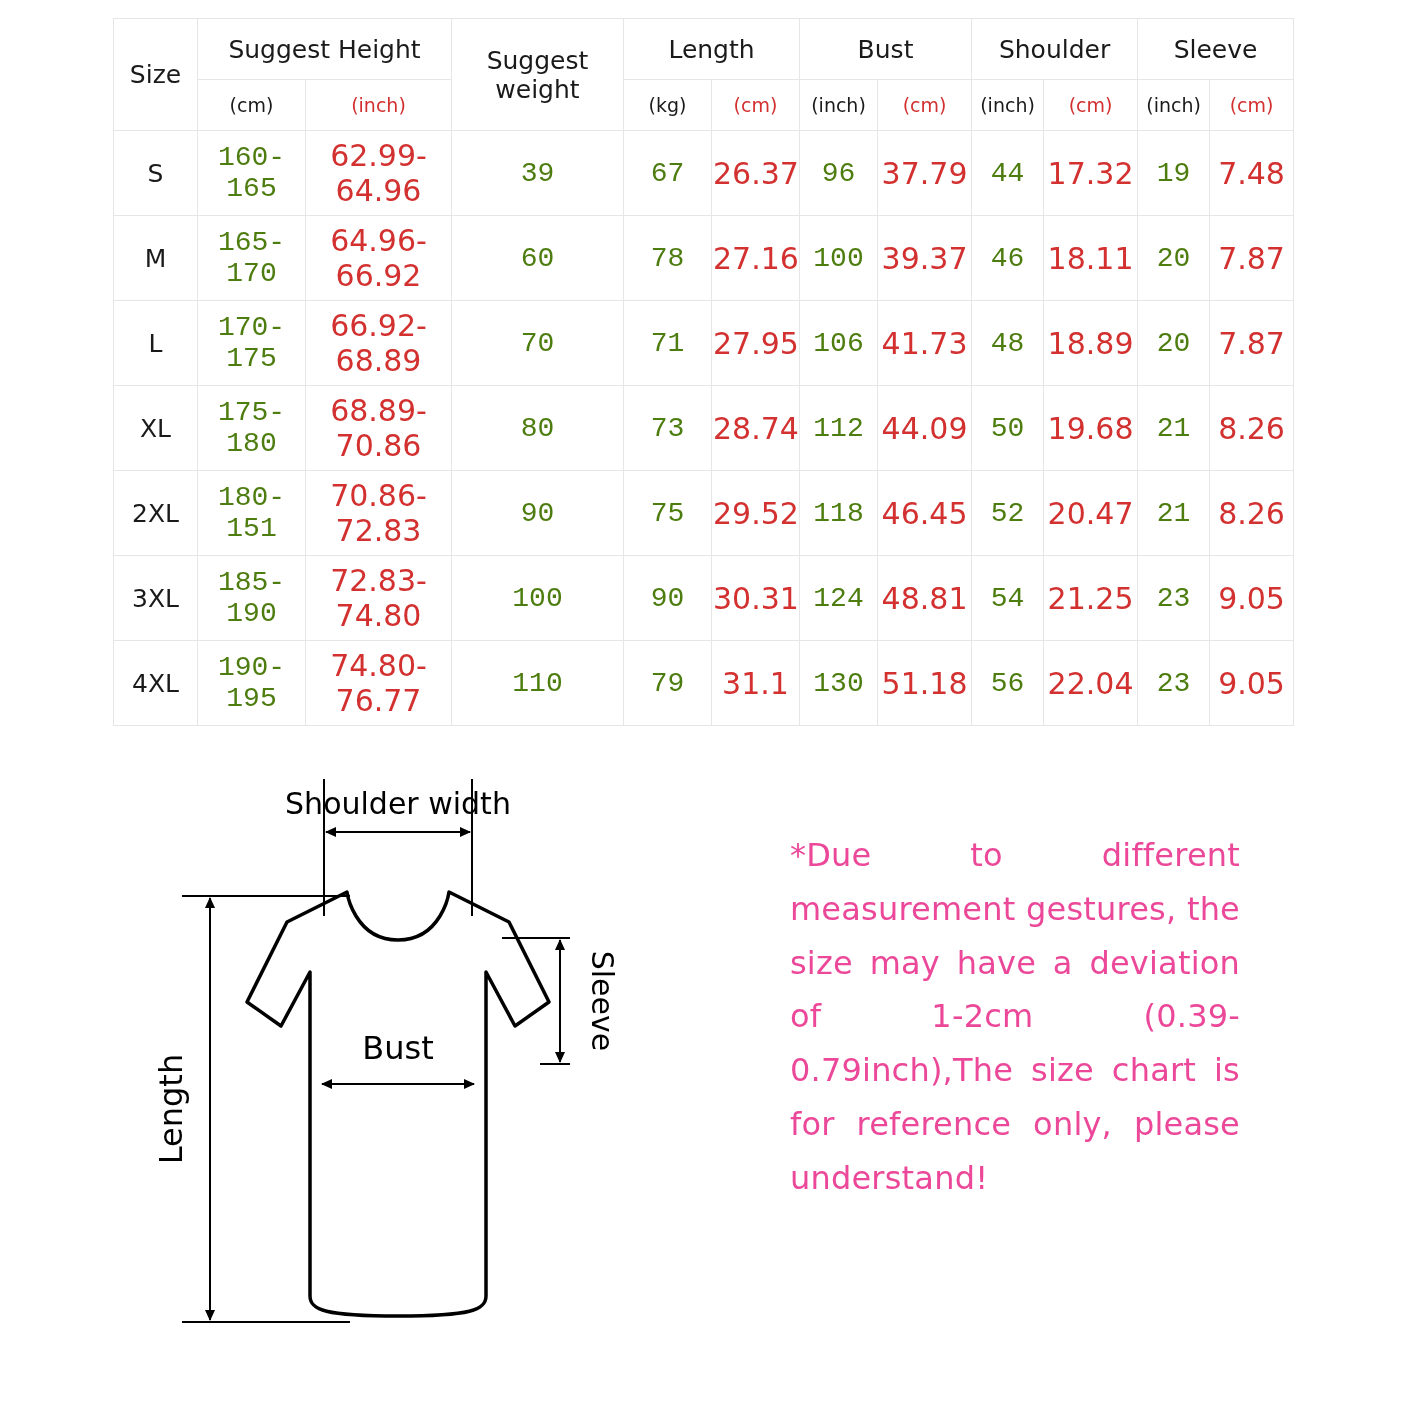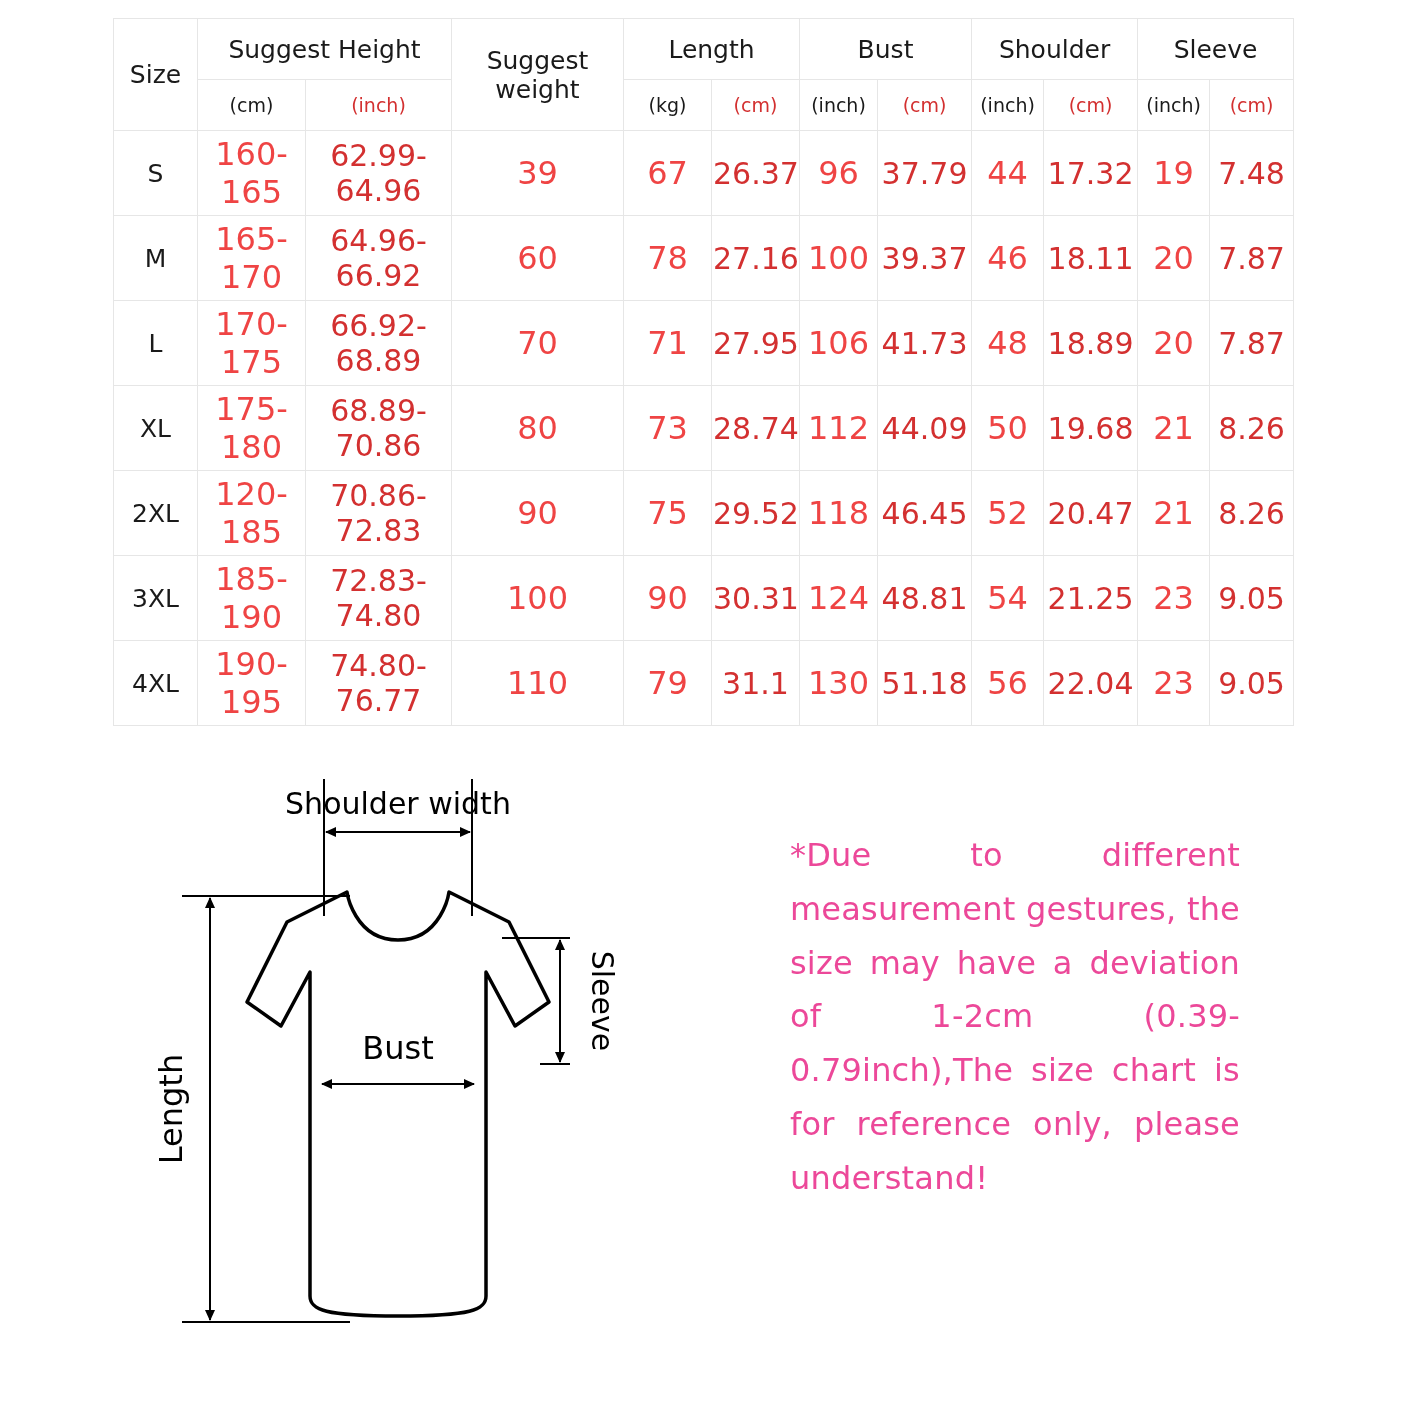--- a/index.html
+++ b/index.html
@@ -55,23 +55,24 @@
   .unit-cm { color: #1a1a1a; }
   .unit-in { color: #d33030; }
 
   td.size-cell {
     background: #f3f3f3;
     font-size: 25px;
     color: #1a1a1a;
     height: 82px;
   }
   td.cm-cell {
-    font-size: 32px;
-    color: #ef4444;
+    font-size: 28px;
+    color: #4d7c0f;
     height: 82px;
+    font-family: Liberation Mono, monospace;
   }
   td.in-cell {
     font-size: 30px;
     color: #d33030;
     height: 82px;
   }
 
   
   col.c-size    { width: 84px; }
   col.c-h-cm    { width: 108px; }
@@ -217,21 +218,21 @@
           <td class="cm-cell">112</td>
           <td class="in-cell">44.09</td>
           <td class="cm-cell">50</td>
           <td class="in-cell">19.68</td>
           <td class="cm-cell">21</td>
           <td class="in-cell">8.26</td>
         </tr>
 
         <tr>
           <td class="size-cell">2XL</td>
-          <td class="cm-cell">120-185</td>
+          <td class="cm-cell">180-151</td>
           <td class="in-cell">70.86-72.83</td>
           <td class="cm-cell">90</td>
           <td class="cm-cell">75</td>
           <td class="in-cell">29.52</td>
           <td class="cm-cell">118</td>
           <td class="in-cell">46.45</td>
           <td class="cm-cell">52</td>
           <td class="in-cell">20.47</td>
           <td class="cm-cell">21</td>
           <td class="in-cell">8.26</td>

